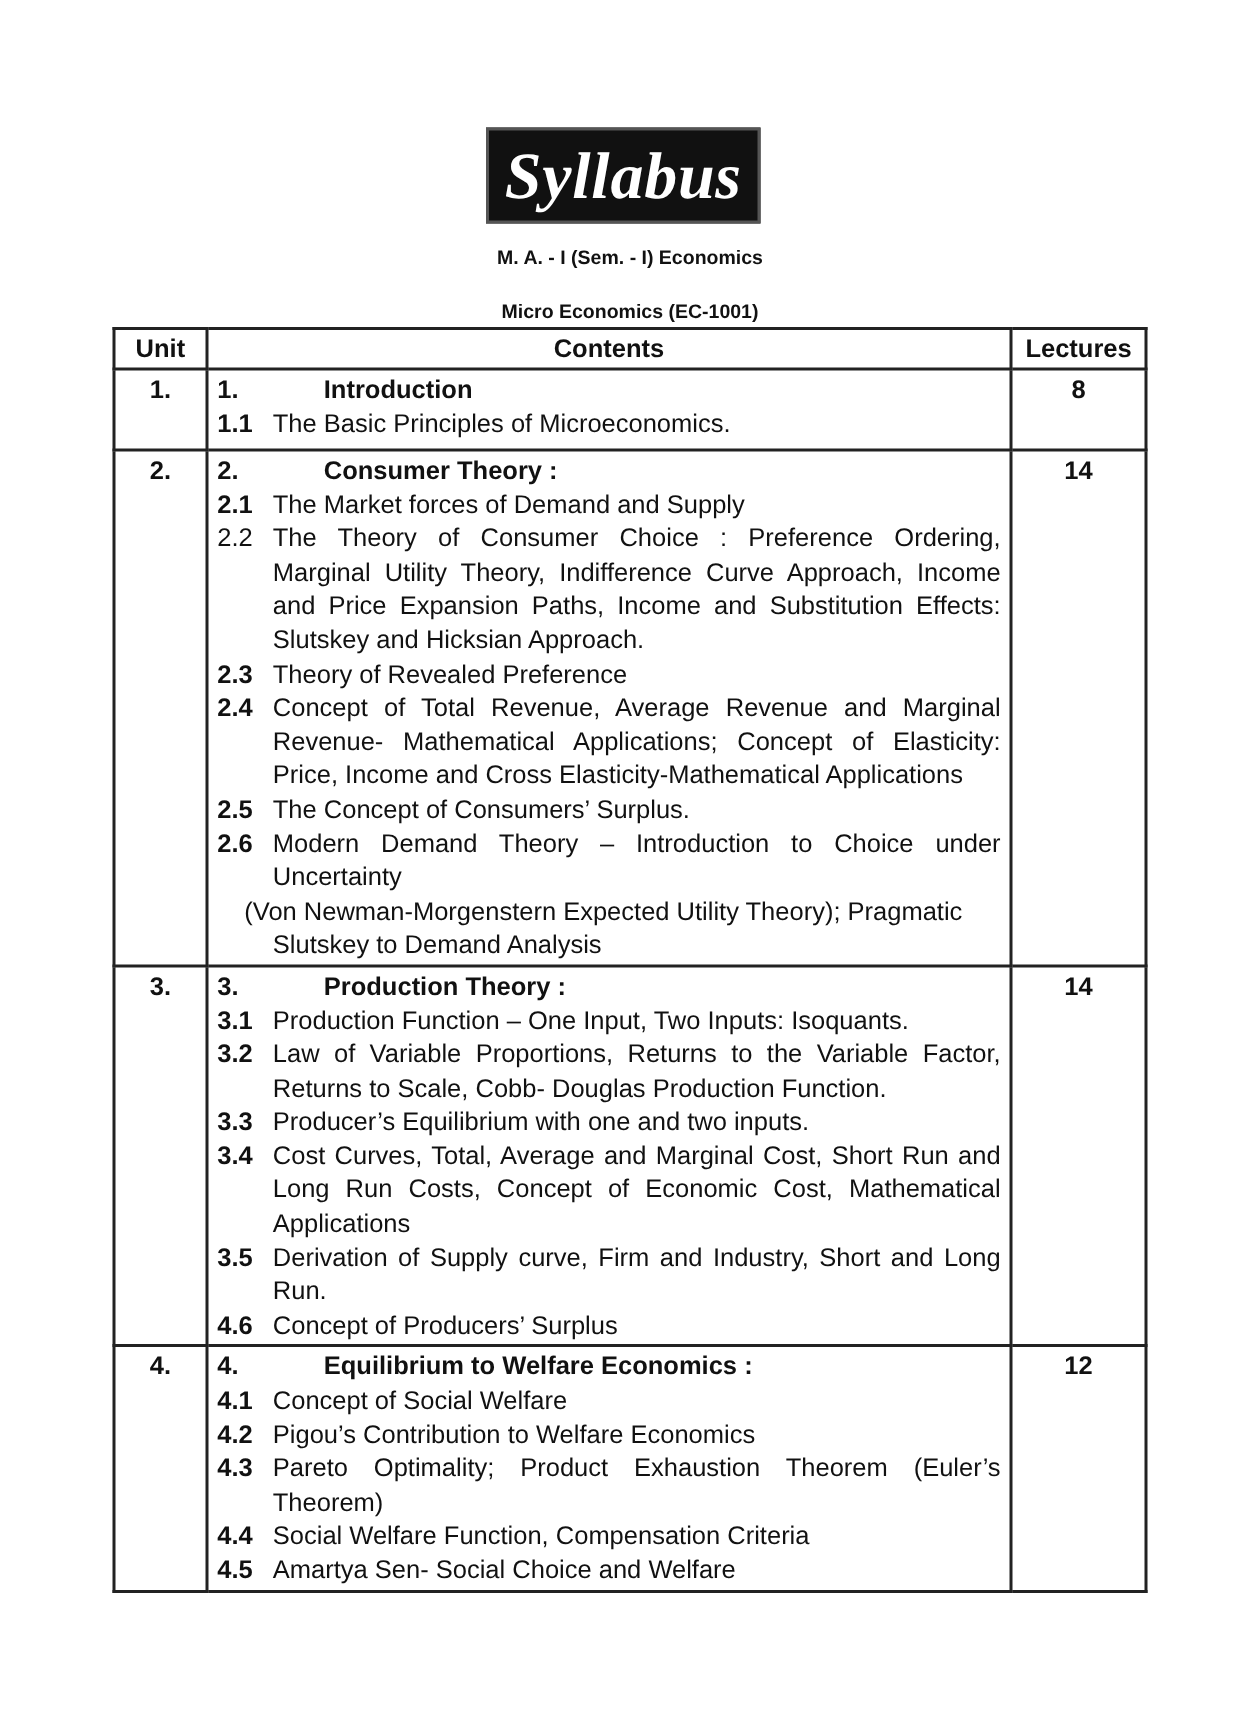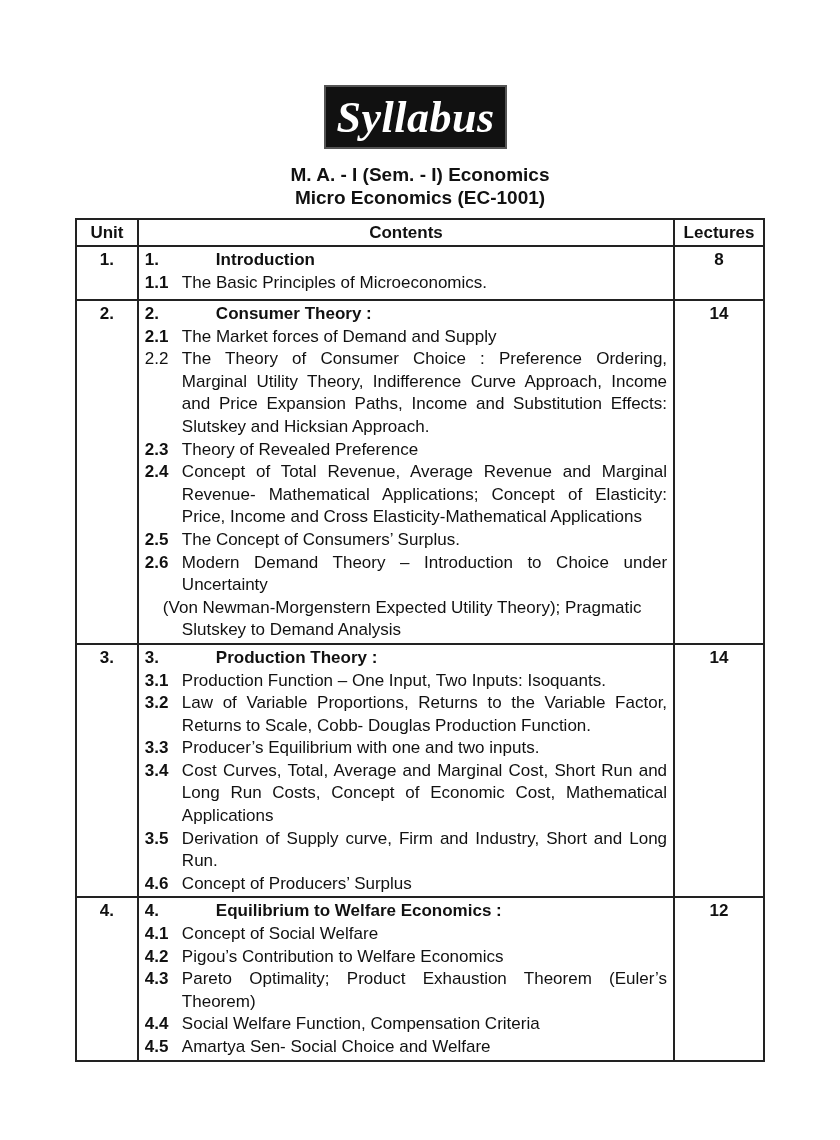--- a/index.html
+++ b/index.html
@@ -4,23 +4,23 @@
 <style>
   html, body { margin: 0; padding: 0; background: #ffffff; }
   body { width: 840px; height: 1140px; position: relative; overflow: hidden;
          font-family: "Liberation Sans", sans-serif; color: #111; }
   .title-box { position: absolute; left: 324px; top: 85px; width: 183px; height: 64px;
                background: #111; border: 2px solid #555; box-sizing: border-box;
                display: flex; align-items: center; justify-content: center; }
   .title-box span { font-family: "Liberation Serif", serif; font-style: italic; font-weight: bold;
                     font-size: 44px; color: #fff; letter-spacing: 0.5px; }
   .sub1, .sub2 { position: absolute; left: 0; width: 840px; text-align: center;
-                 font-weight: bold; font-size: 19px; }
+                 font-weight: bold; font-size: 13px; }
   .sub1 { top: 164px; }
-  .sub2 { top: 187px; text-align: center; }
+  .sub2 { top: 200px; text-align: center; }
   table.syl { position: absolute; left: 75px; top: 218px; width: 690px;
               border-collapse: collapse; font-size: 17px; }
   table.syl td, table.syl th { border: 2px solid #222; vertical-align: top; padding: 0; }
   table.syl th { font-weight: bold; height: 25px; font-size: 17px; text-align: center; vertical-align: middle; border-radius: 13px; }
   col.c-unit { width: 62px; }
   col.c-cont { width: 538px; }
   col.c-lect { width: 90px; }
   td.unit, td.lect { text-align: center; font-weight: bold; padding-top: 3px !important; }
   td.cont { padding: 2px 6px 1px 6px !important; }
   .line { display: flex; line-height: 22.6px; }

